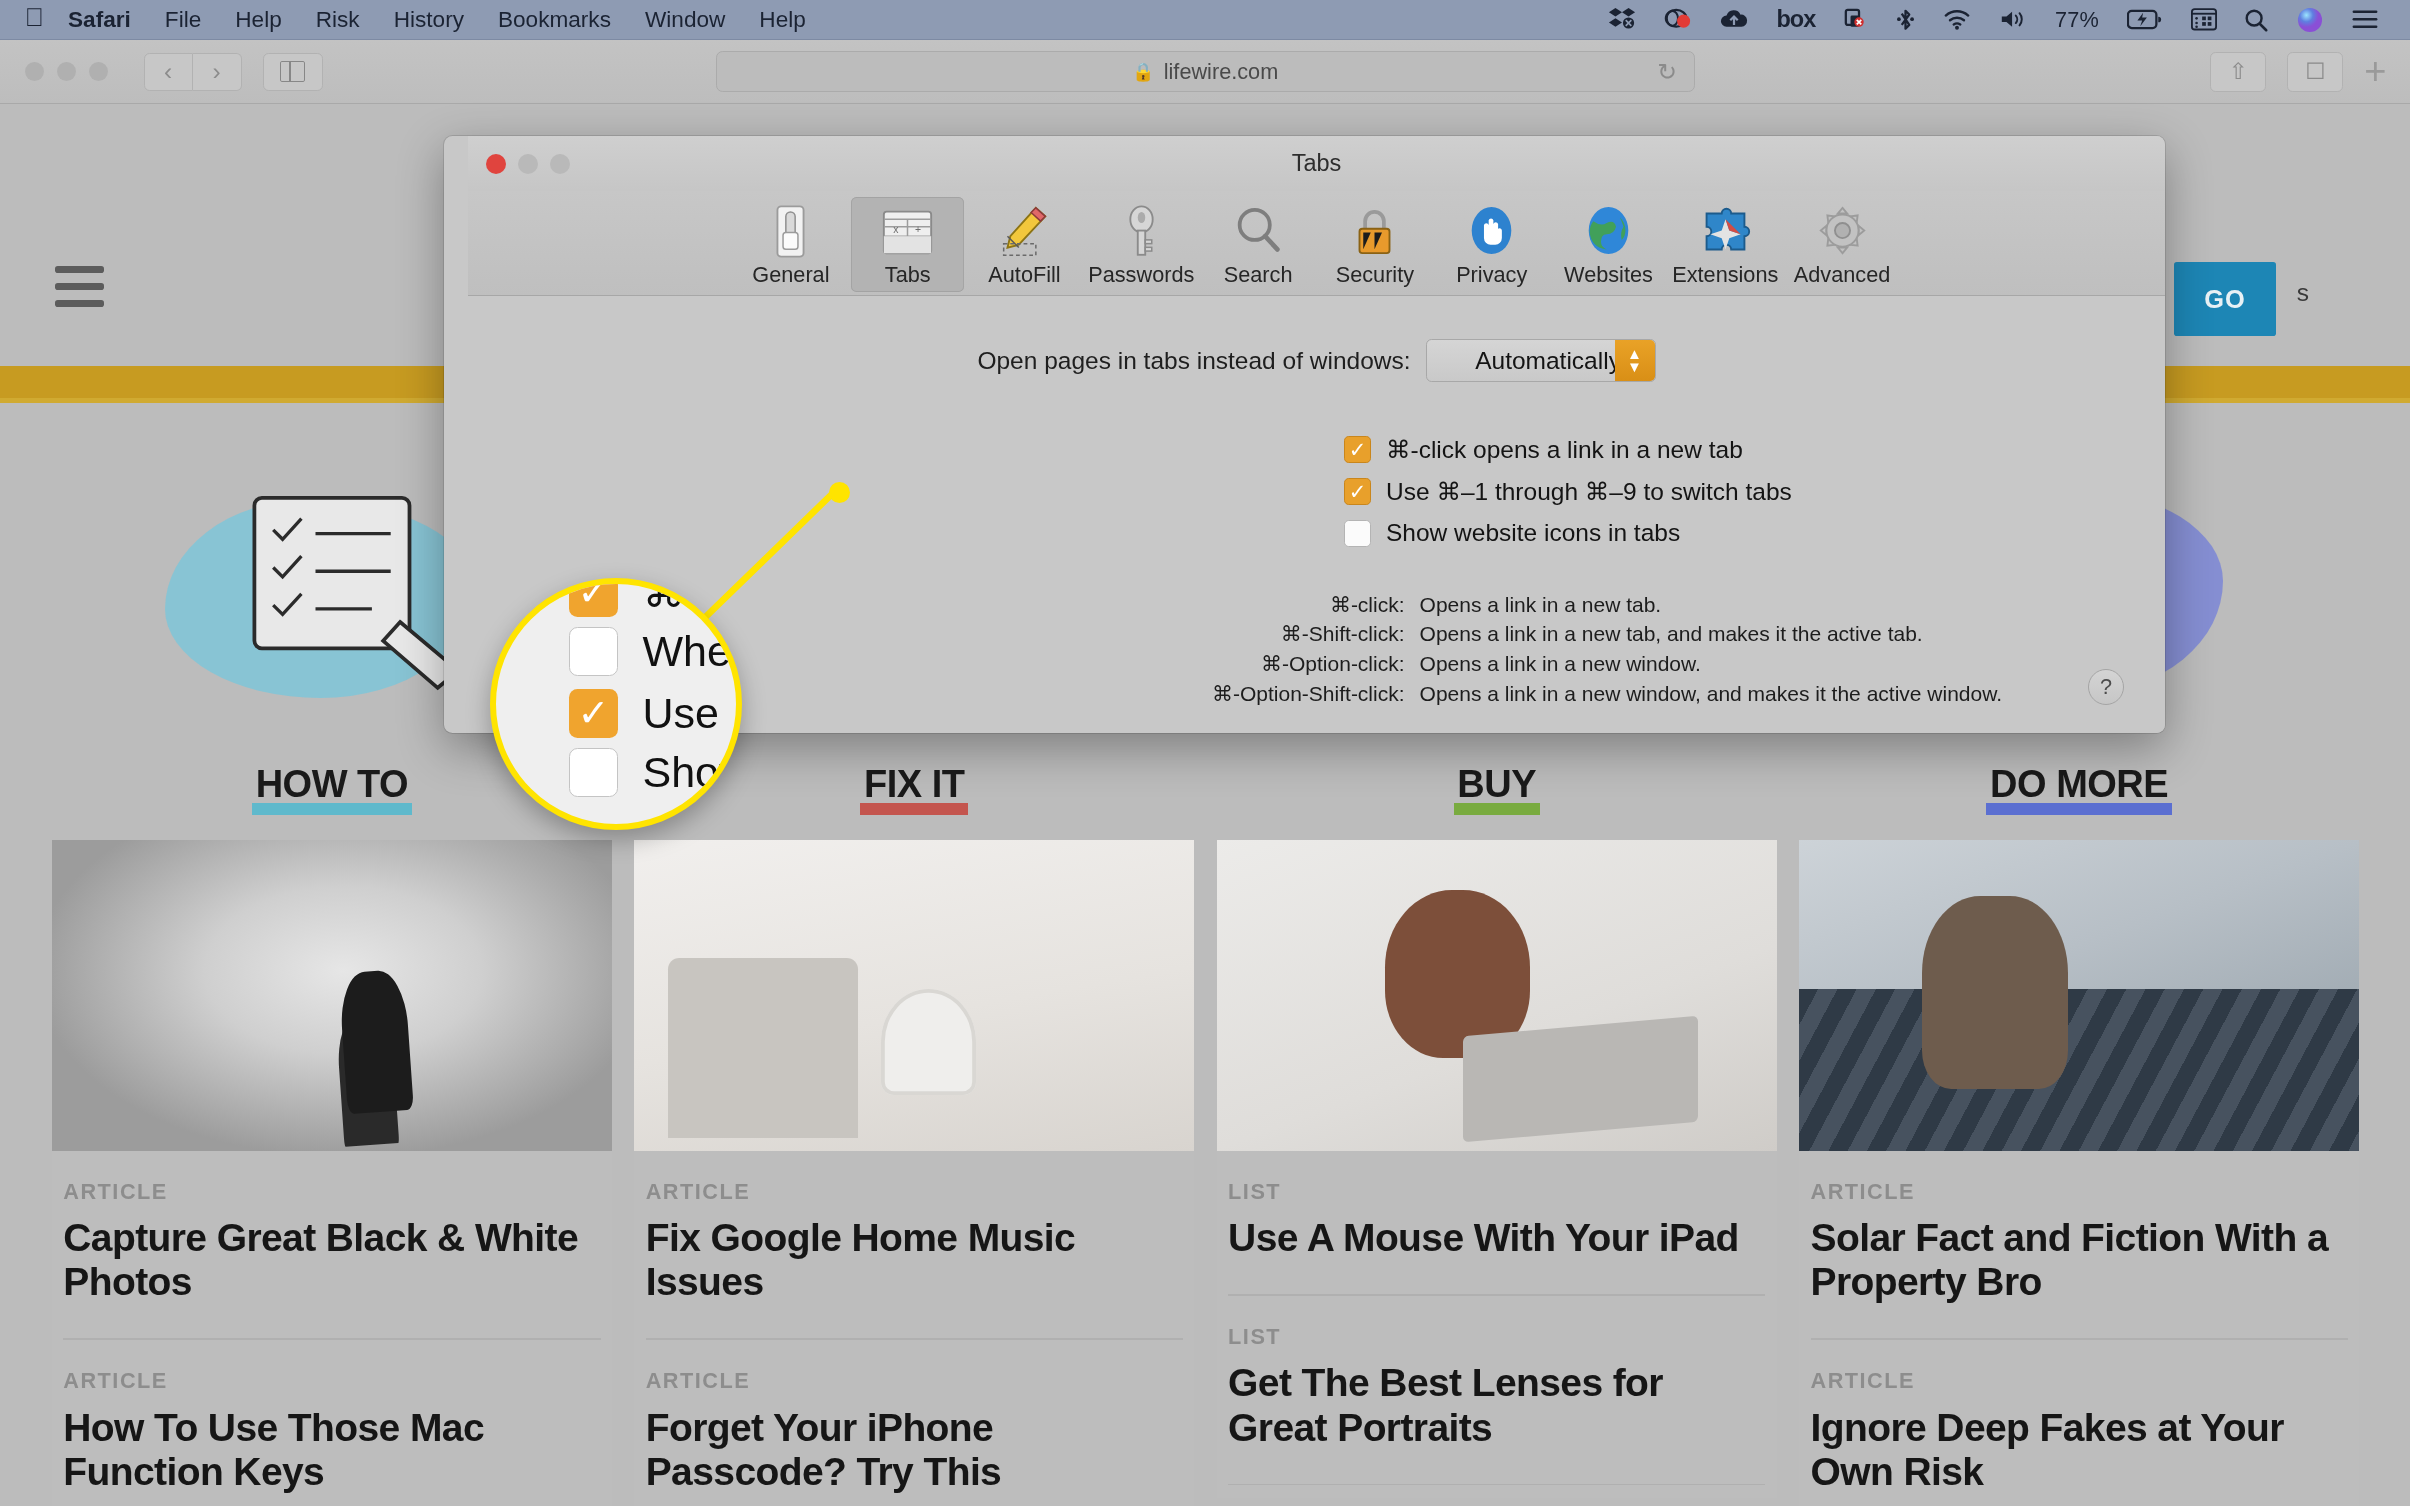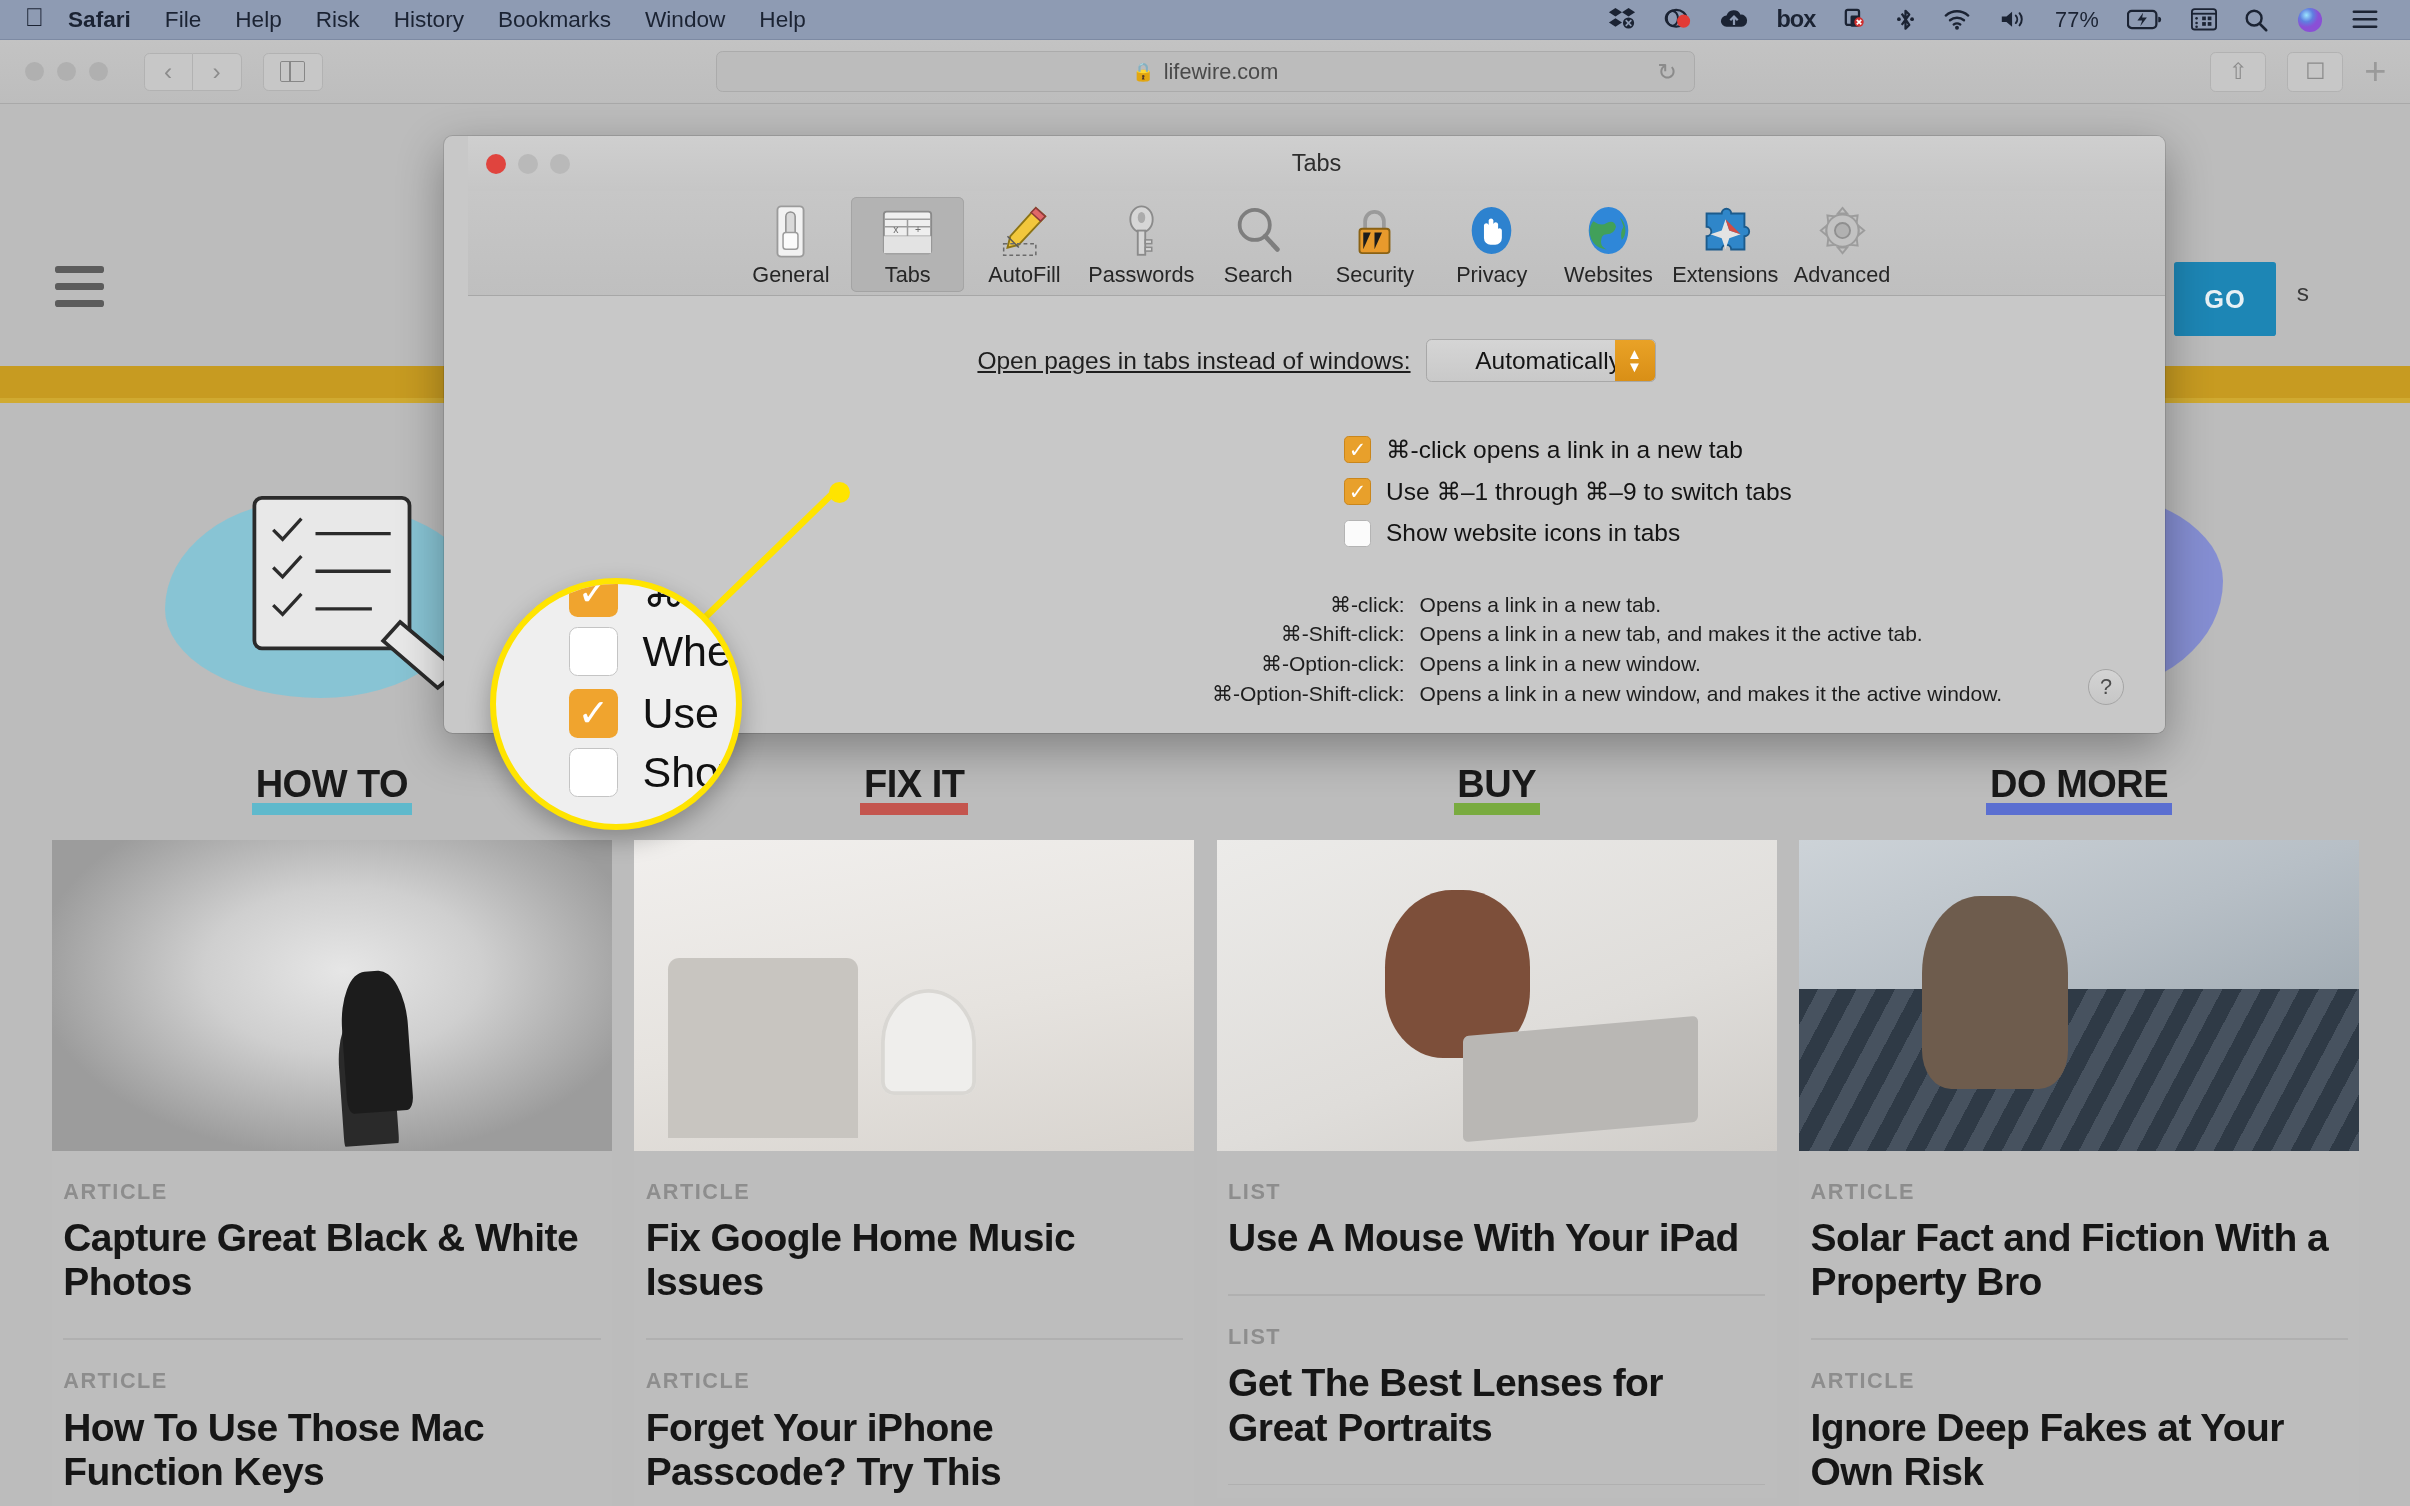--- a/index.html
+++ b/index.html
@@ -157,21 +157,21 @@
   .pt-item {
     width: 113px; display: flex; flex-direction: column; align-items: center;
     padding: 5.6px 0 3.8px 0; border-radius: 5.6px;
   }
   .pt-item.active { background: #b3b3b3; box-shadow: inset 0 0 0 0.9px #a3a3a3; }
   .pt-icon { height: 58px; display: flex; align-items: center; justify-content: center; }
   .pt-label { font-size: 21.7px; color: #262626; margin-top: 1.9px; white-space: nowrap; }
 
   #prefs-body { position: relative; height: 437px; background: #c8c8c8; padding-top: 43px; }
   #popup-row { display: flex; align-items: center; justify-content: center; gap: 15px; }
-  #popup-label { font-size: 24.5px; color: #1f1f1f; text-decoration: underline; }
+  #popup-label { font-size: 24.5px; color: #1f1f1f; }
   #popup-select {
     position: relative; width: 230px; height: 43px;
     background: linear-gradient(#d5d5d5, #c9c9c9);
     border: 0.9px solid #a8a8a8; border-radius: 5.6px;
     display: flex; align-items: center; padding-left: 15px;
     font-size: 24.5px; color: #141414; justify-content: center;
   }
   #popup-select .arrows {
     position: absolute; right: 0; top: 0; bottom: 0; width: 40px;
     background: linear-gradient(#e9a227, #d98f16); border-radius: 0 4.7px 4.7px 0;

